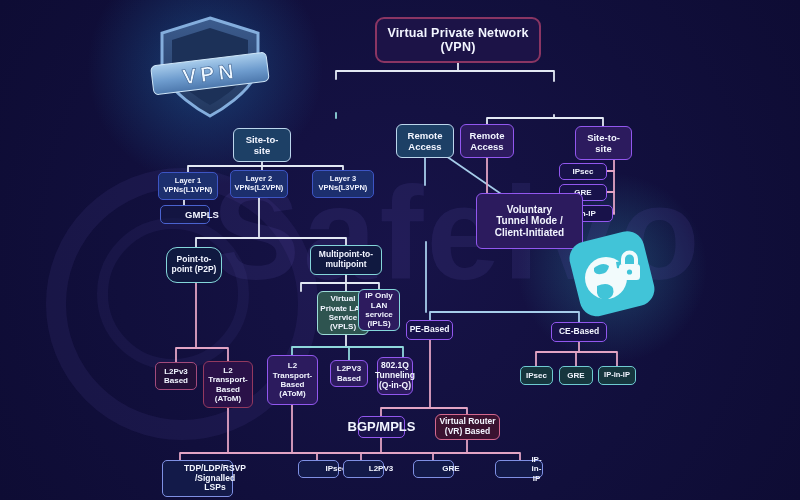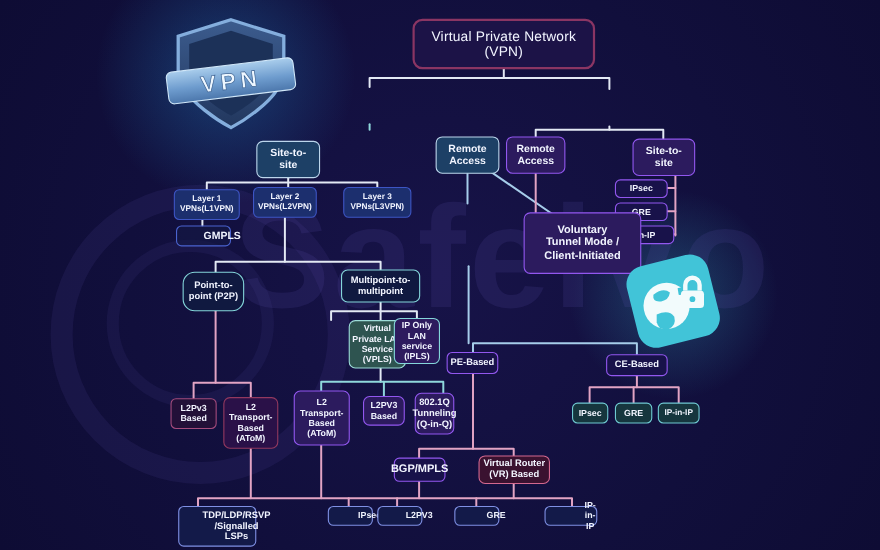--- a/index.html
+++ b/index.html
@@ -21,21 +21,21 @@
   .wm-ring.outer{left:46px;top:168px;width:232px;height:232px;border:20px solid rgba(94,78,172,.13);}
   .wm-ring.inner{left:97px;top:218px;width:130px;height:130px;border:11px solid rgba(94,78,172,.11);}
   
   #edges{position:absolute;left:0;top:0;z-index:1;}
   #nodes{position:absolute;left:0;top:0;width:800px;height:500px;z-index:2;}
   .node{
     position:absolute;box-sizing:border-box;display:flex;align-items:center;justify-content:center;
     text-align:center;color:#f2f5ff;font-weight:600;font-size:8.5px;line-height:1.16;
     white-space:pre-line;padding:1px 2px;border-radius:6px;
   }
-  .v-root{background:#1c1347;border:2px solid #8a3563;border-radius:9px;font-weight:400;letter-spacing:.2px;}
+  .v-root{background:#1c1347;border:2px solid #8a3563;border-radius:9px;font-weight:700;letter-spacing:.2px;}
   .v-teal{background:#2d5156;border:1.5px solid #cfe3e4;}
   .v-blue{background:#1d4066;border:1.5px solid #bcd6ec;}
   .v-purple{background:#2c1b5e;border:1.5px solid #9257ef;}
   .v-purpleO{background:#18124a;border:1.5px solid #9257ef;border-radius:5px;}
   .v-blueF{background:#1c2f6e;border:1.5px solid #3d55c4;border-radius:5px;}
   .v-blueO{background:rgba(20,25,70,.55);border:1.5px solid #4a63cf;border-radius:5px;}
   .v-tealO{background:#101940;border:1.5px solid #84d6da;}
   .v-vpls{background:#2e5450;border:1.5px solid #9cdcd8;margin-left:42px;}
   .v-ipls{background:#2d1b5e;border:1.5px solid #84d6da;}
   .v-tealS{background:#16363e;border:1.5px solid #6fcad2;border-radius:5px;}
@@ -146,21 +146,21 @@
 (AToM)</div>
       <div class="node v-purple" style="left: 267px; top: 355px; width: 51px; height: 50px; font-size: 8px;">L2
 Transport-
 Based
 (AToM)</div>
       <div class="node v-purple" style="left: 330px; top: 360px; width: 38px; height: 27px; font-size: 8px;">L2PV3
 Based</div>
       <div class="node v-purple" style="left: 377px; top: 357px; width: 36px; height: 38px; font-size: 8.5px;">802.1Q
 Tunneling
 (Q-in-Q)</div>
-      <div class="node v-purpleO" style="left: 358px; top: 416px; width: 47px; height: 22px; font-size: 10px;">BGP/MPLS</div>
+      <div class="node v-purpleO" style="left: 358px; top: 416px; width: 47px; height: 22px; font-size: 13px;">BGP/MPLS</div>
       <div class="node v-vr" style="left: 435px; top: 414px; width: 65px; height: 26px; font-size: 8.5px;">Virtual Router
 (VR) Based</div>
       <div class="node v-blueB" style="left: 162px; top: 460px; width: 71px; height: 37px; font-size: 8.5px;">TDP/LDP/RSVP
 /Signalled
 LSPs</div>
       <div class="node v-blueB" style="left: 298px; top: 460px; width: 39px; height: 18px; font-size: 8px;">IPsec</div>
       <div class="node v-blueB" style="left: 343px; top: 460px; width: 40px; height: 18px; font-size: 8px;">L2PV3</div>
       <div class="node v-blueB" style="left: 413px; top: 460px; width: 40px; height: 18px; font-size: 8px;">GRE</div>
       <div class="node v-blueB" style="left: 495px; top: 460px; width: 48px; height: 18px; font-size: 8px;">IP-in-IP</div>
     </div>

